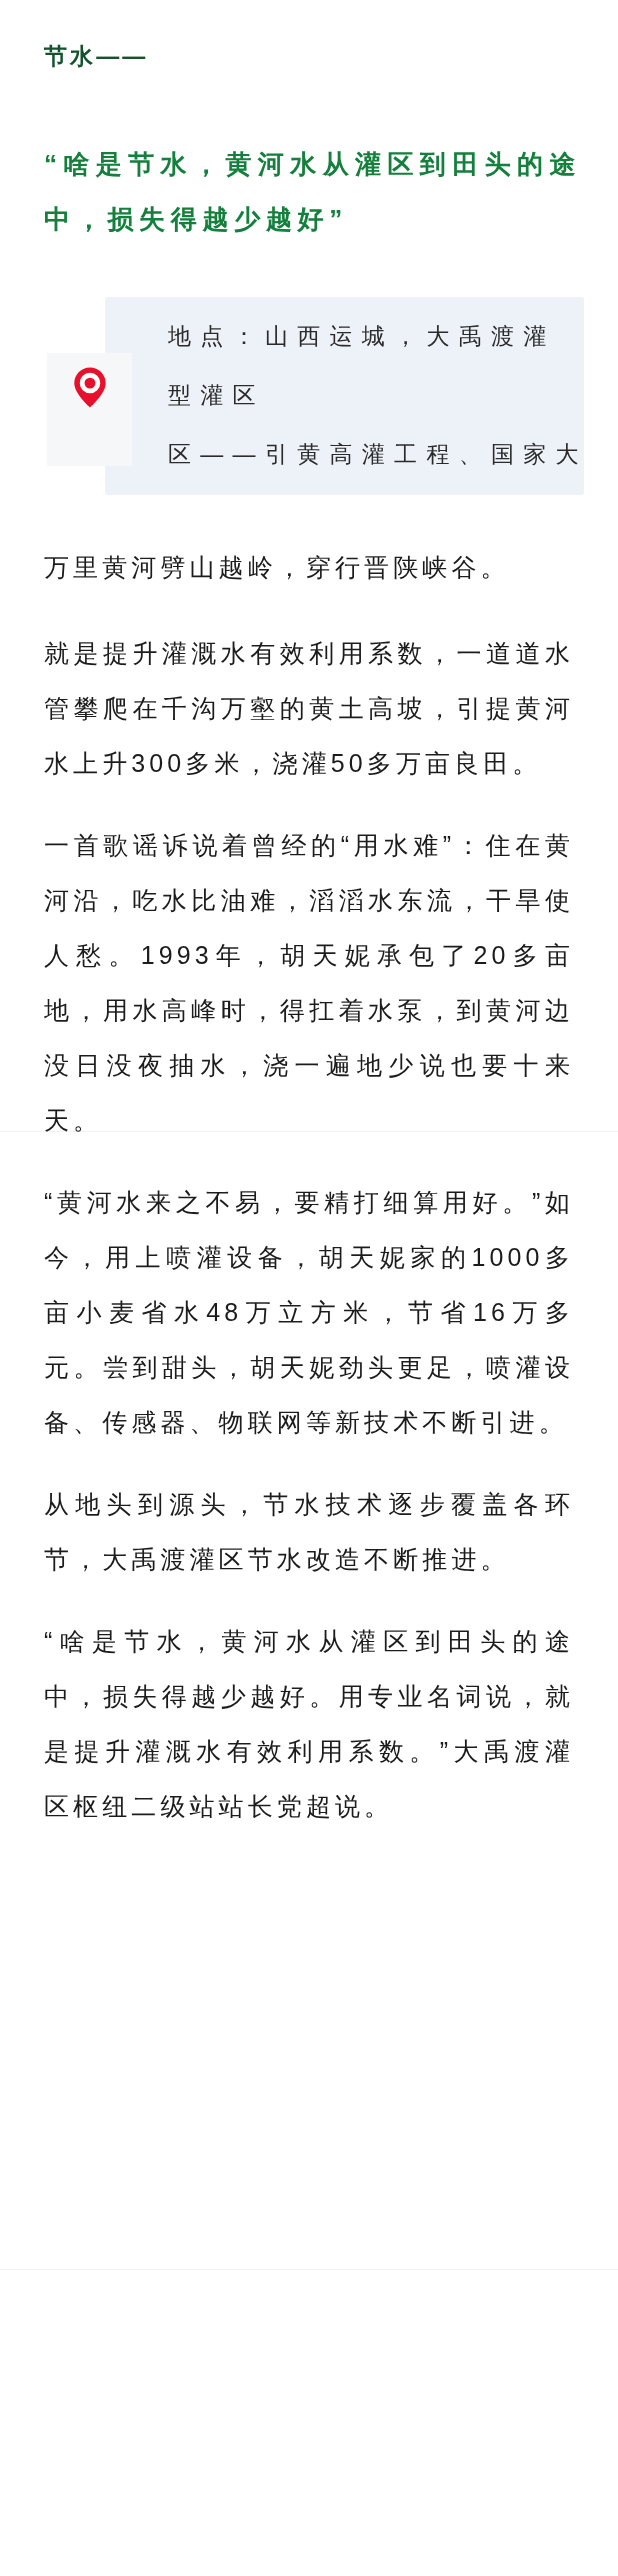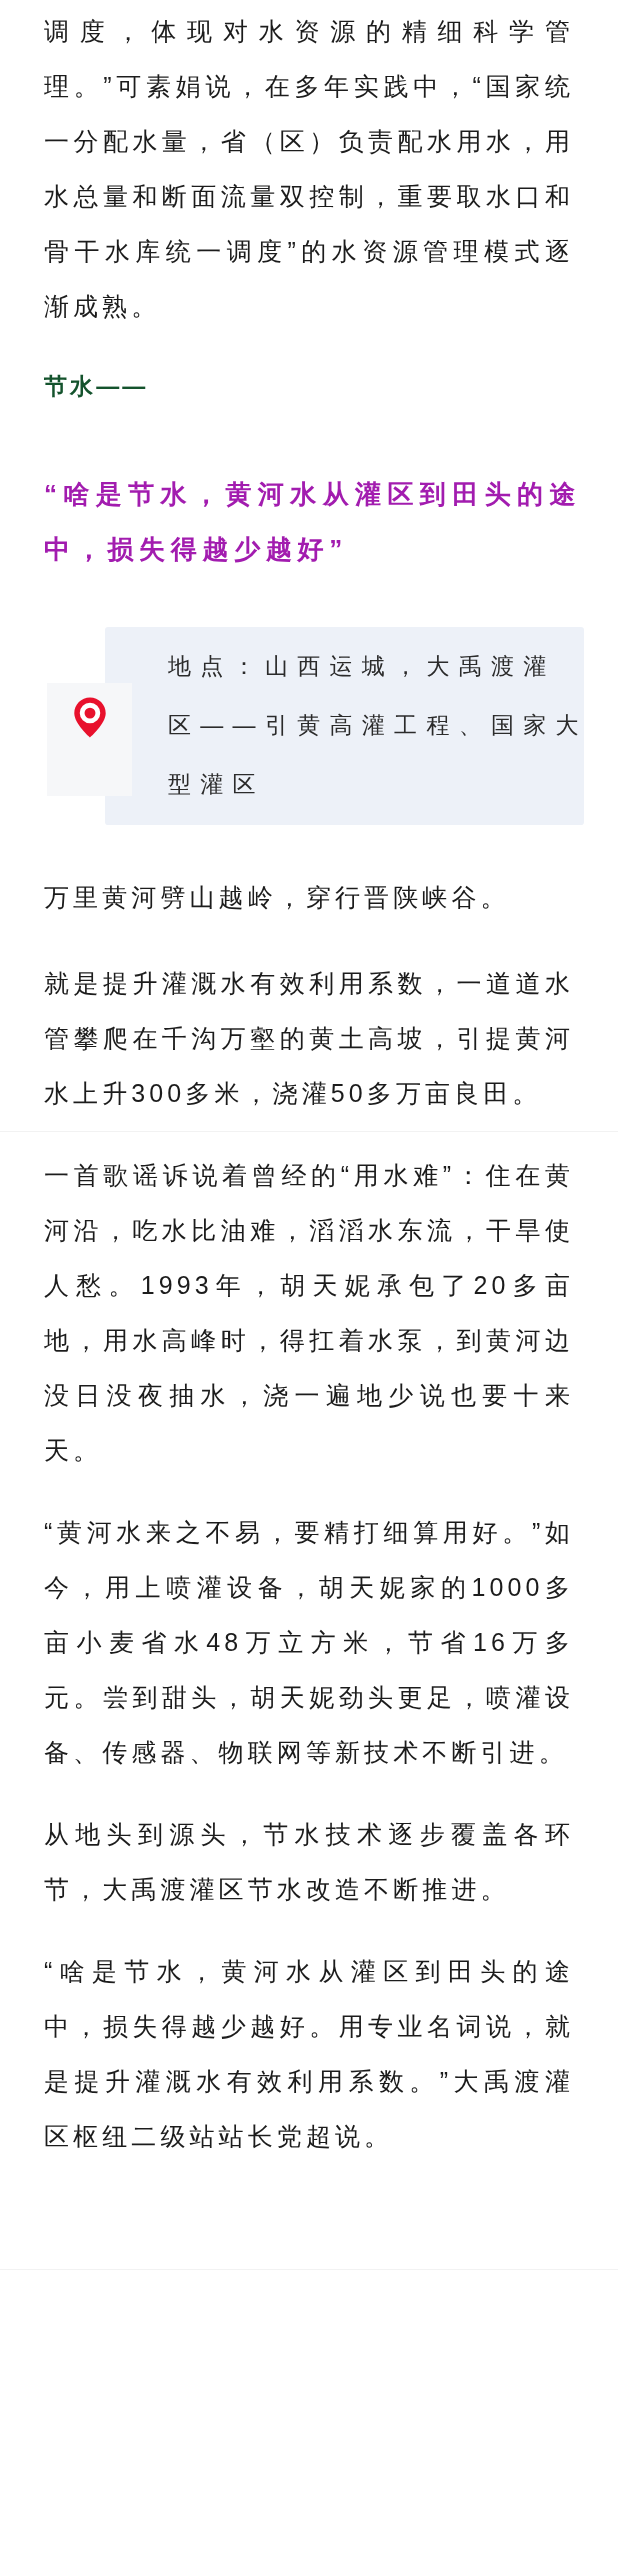--- a/index.html
+++ b/index.html
@@ -28,21 +28,21 @@
     line-height:55px;
     letter-spacing:3.1px;
     color:#14532d;
     font-weight:700;
   }
   .section-quote{
     margin:53px -7.2px 0 0;
     font-size:26px;
     line-height:55px;
     letter-spacing:5.7px;
-    color:#a21caf;
+    color:#15803d;
     font-weight:700;
     text-align:justify;
   }
   .loc-card{
     position:relative;
     margin:50px 0 16px 61px;
     width:479px;
     box-sizing:border-box;
     padding:10.3px 20.6px 10.3px 63px;
     background:#edf1f8;
@@ -83,36 +83,35 @@
   .seam-2{top:2269px;}
 </style>
 </head>
 <body>
 
 <div class="page">
 
   <div class="seam seam-1"></div>
   <div class="seam seam-2"></div>
 
-  <p class="para">调度，体现对水资源的精细科学管理。”可素娟说，在多年实践中，“国家统一分配水量，省（区）负责配水用水，用水总量和断面流量双控制，重要取水口和骨干水库统一调度”的水资源管理模式逐渐成熟。</p>
 
   <h2 class="section-heading">节水——</h2>
 
   <h3 class="section-quote">“啥是节水，黄河水从灌区到田头的途中，损失得越少越好”</h3>
 
   <div class="loc-card">
     <div class="pin-box">
       <svg width="46" height="47" viewBox="0 0 24 24" aria-hidden="true">
         <path d="M12 1.6C7.45 1.6 3.8 5.25 3.8 9.8c0 5.6 8.2 12.6 8.2 12.6s8.2-7 8.2-12.6c0-4.55-3.65-8.2-8.2-8.2z" fill="#e8112d"></path>
         <circle cx="12" cy="9.7" r="4.1" fill="none" stroke="#ffffff" stroke-width="2.5"></circle>
       </svg>
     </div>
     <div class="loc-line">地点：山西运城，大禹渡灌</div>
+    <div class="loc-line">型灌区</div>
     <div class="loc-line">区——引黄高灌工程、国家大</div>
-    <div class="loc-line">型灌区</div>
   </div>
 
   <p class="para mt88">万里黄河劈山越岭，穿行晋陕峡谷。</p>
   <p class="para mt60">就是提升灌溉水有效利用系数，一道道水管攀爬在千沟万壑的黄土高坡，引提黄河水上升300多米，浇灌50多万亩良田。</p>
   <p class="para mt52">一首歌谣诉说着曾经的“用水难”：住在黄河沿，吃水比油难，滔滔水东流，干旱使人愁。1993年，胡天妮承包了20多亩地，用水高峰时，得扛着水泵，到黄河边没日没夜抽水，浇一遍地少说也要十来天。</p>
   <p class="para mt52">“黄河水来之不易，要精打细算用好。”如今，用上喷灌设备，胡天妮家的1000多亩小麦省水48万立方米，节省16万多元。尝到甜头，胡天妮劲头更足，喷灌设备、传感器、物联网等新技术不断引进。</p>
   <p class="para mt52">从地头到源头，节水技术逐步覆盖各环节，大禹渡灌区节水改造不断推进。</p>
   <p class="para mt52">“啥是节水，黄河水从灌区到田头的途中，损失得越少越好。用专业名词说，就是提升灌溉水有效利用系数。”大禹渡灌区枢纽二级站站长党超说。</p>
 
 </div>

